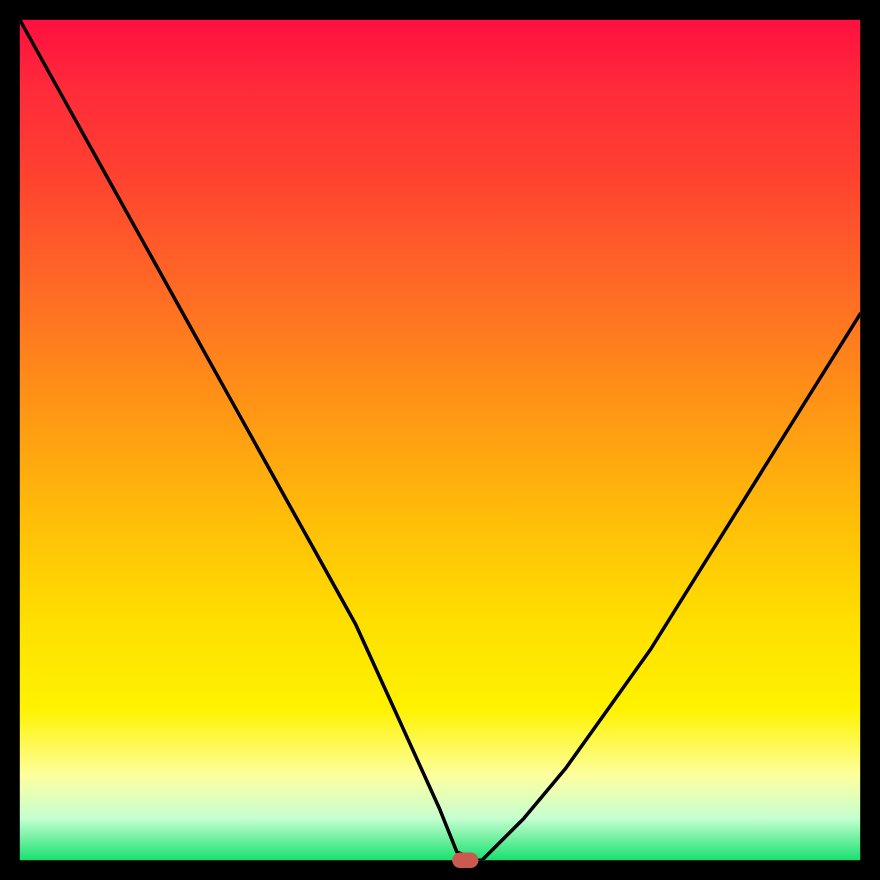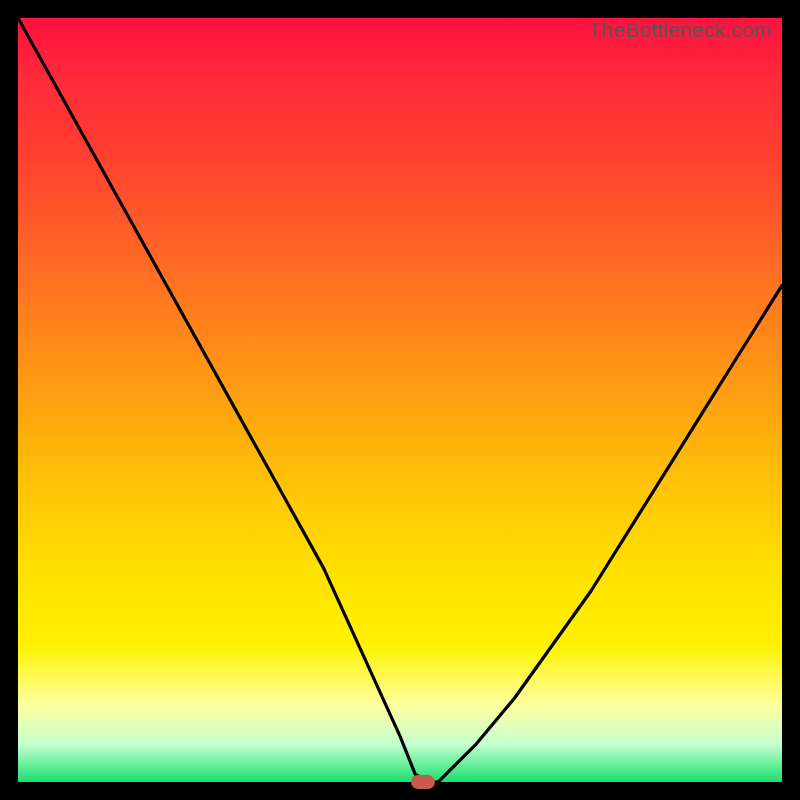--- a/index.html
+++ b/index.html
@@ -56,19 +56,18 @@
     position: absolute;
     left: 0;
     top: 0;
   }
 </style>
 </head>
 <body>
 
 <div class="frame">
   <div class="plot">
-    <div class="watermark">TheBottleneck.com</div>
     <svg class="curve" width="764" height="764" viewBox="0 0 764 764">
       <path id="curve-path" d="M0.0 0.0 L38.2 68.8 L76.4 137.5 L114.6 206.3 L152.8 275.0 L191.0 343.8 L229.2 412.6 L267.4 481.3 L305.6 550.1 L343.8 634.1 L382.0 718.2 L397.3 756.4 L412.6 764.0 L420.2 764.0 L458.4 725.8 L496.6 680.0 L534.8 626.5 L573.0 573.0 L611.2 511.9 L649.4 450.8 L687.6 389.6 L725.8 328.5 L764.0 267.4" fill="none" stroke="#000" stroke-width="3.2" stroke-linejoin="round" stroke-linecap="round"></path>
     </svg>
     <div class="marker" id="marker" style="left: 404.92px; top: 764px;"></div>
   </div>
 </div>
 
 </body></html>

